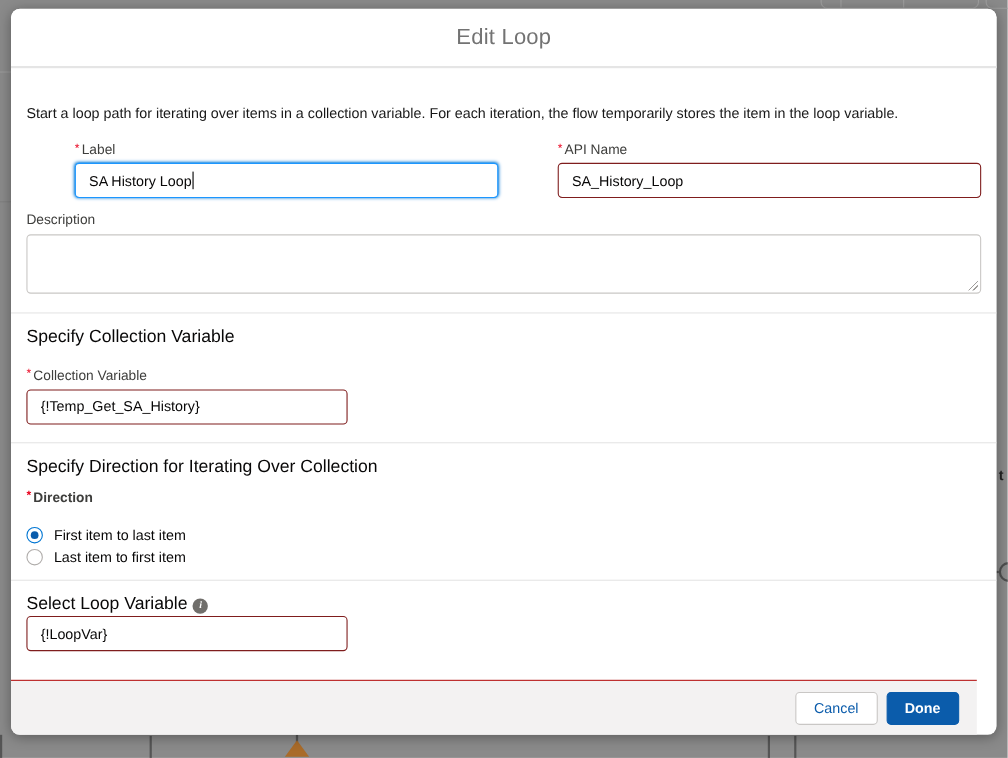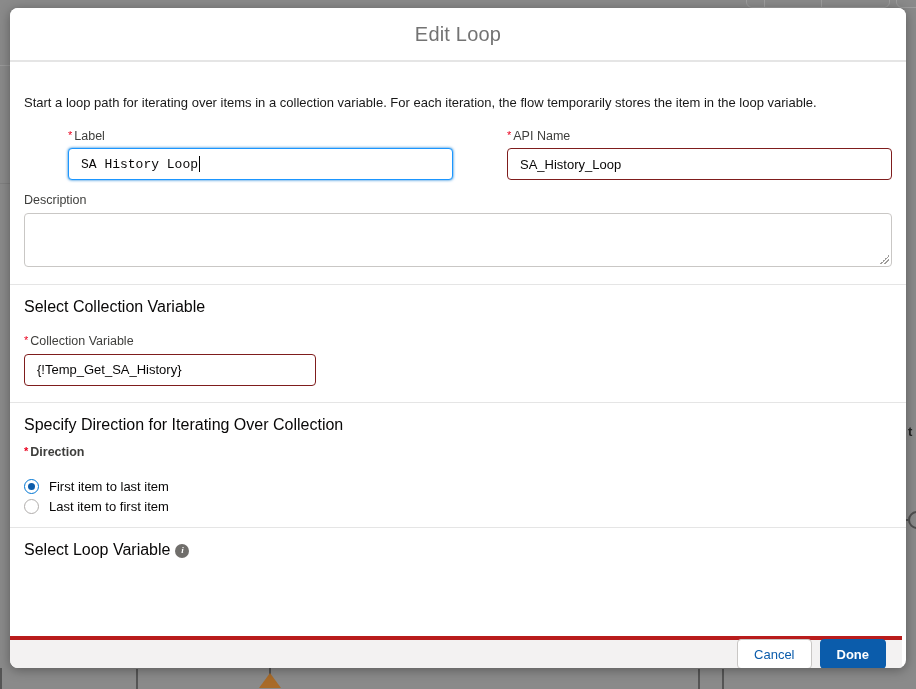--- a/index.html
+++ b/index.html
@@ -58,21 +58,20 @@
   .sl-input, .fake-input {
     width:100%; height:32px; border:1px solid #7f1d1d; border-radius:4px;
     padding:0 12px; font-size:13px; color:#080707; background:#fff;
     font-family:"Liberation Sans", sans-serif;
     display:flex; align-items:center;
   }
   input.sl-input { display:inline-block; line-height:30px; }
   .fake-input.focused {
     border:1px solid #1b96ff;
     box-shadow:0 0 3px #0176d3;
-    font-family:Liberation Mono, monospace;
   }
   .caret { width:1px; height:16px; background:#000; margin-left:1px; }
 
   .desc-label { margin-top:12px; }
   .textarea-wrap { position:relative; }
   textarea.sl-textarea {
     width:100%; height:54px; border:1px solid #c9c7c5; border-radius:4px;
     padding:6px 12px; font-size:13px; font-family:"Liberation Sans", sans-serif;
     resize:none; color:#080707; display:block;
   }
@@ -111,22 +110,22 @@
   .radio-circle.checked::after {
     content:""; position:absolute; left:3px; top:3px; width:7px; height:7px;
     border-radius:50%; background:#0b5cab;
   }
   .radio-label { font-size:13px; color:#080707; }
   .direction-pad { padding-bottom:10px; }
 
   .loop-label-margin { margin-top:24px; }
 
   .modal-footer {
-    position:absolute; left:0; right:4px; bottom:0; height:32px;
-    background:#f3f2f2; border-top:4px solid #b91c1c;
+    position:absolute; left:0; right:18px; bottom:0; height:50px;
+    background:#f3f2f2; border-top:1px solid #b91c1c;
     display:flex; align-items:center; justify-content:flex-end; gap:8px;
     padding-right:16px;
   }
   .btn {
     height:30px; border-radius:4px; font-size:13px; padding:0 16px;
     font-family:"Liberation Sans", sans-serif; cursor:pointer;
     display:inline-flex; align-items:center; justify-content:center;
   }
   .btn-neutral { background:#fff; border:1px solid #c9c7c5; color:#0b5cab; }
   .btn-brand { background:#0b5cab; border:1px solid #0b5cab; color:#fff; font-weight:bold; }
@@ -182,21 +181,21 @@
 
     <span class="field-label desc-label">Description</span>
     <div class="textarea-wrap">
       <textarea class="sl-textarea" style=""></textarea>
       <div class="resize-handle"></div>
     </div>
 
     <div class="divider after-desc"></div>
 
     <div class="section section-pad-bottom">
-      <div class="section-heading">Select Collection Variable</div>
+      <div class="section-heading">Specify Collection Variable</div>
       <span class="field-label"><span class="req">*</span><span>Collection Variable</span></span>
       <input class="sl-input narrow" value="{!Temp_Get_SA_History}" style="">
     </div>
 
     <div class="divider"></div>
 
     <div class="section direction-pad">
       <div class="section-heading">Specify Direction for Iterating Over Collection</div>
       <span class="bold-label"><span class="req">*</span><span>Direction</span></span>
       <div class="radio-group">
@@ -211,20 +210,21 @@
       </div>
     </div>
 
     <div class="divider"></div>
 
     <div class="section">
       <div class="section-heading">
         <span>Select Loop Variable</span>
         <span class="info-icon">i</span>
       </div>
+      <input class="sl-input narrow" value="{!LoopVar}" style="">
     </div>
 
   </div>
 
   <div class="modal-footer">
     <button class="btn btn-neutral">Cancel</button>
     <button class="btn btn-brand">Done</button>
   </div>
 
 </div>

